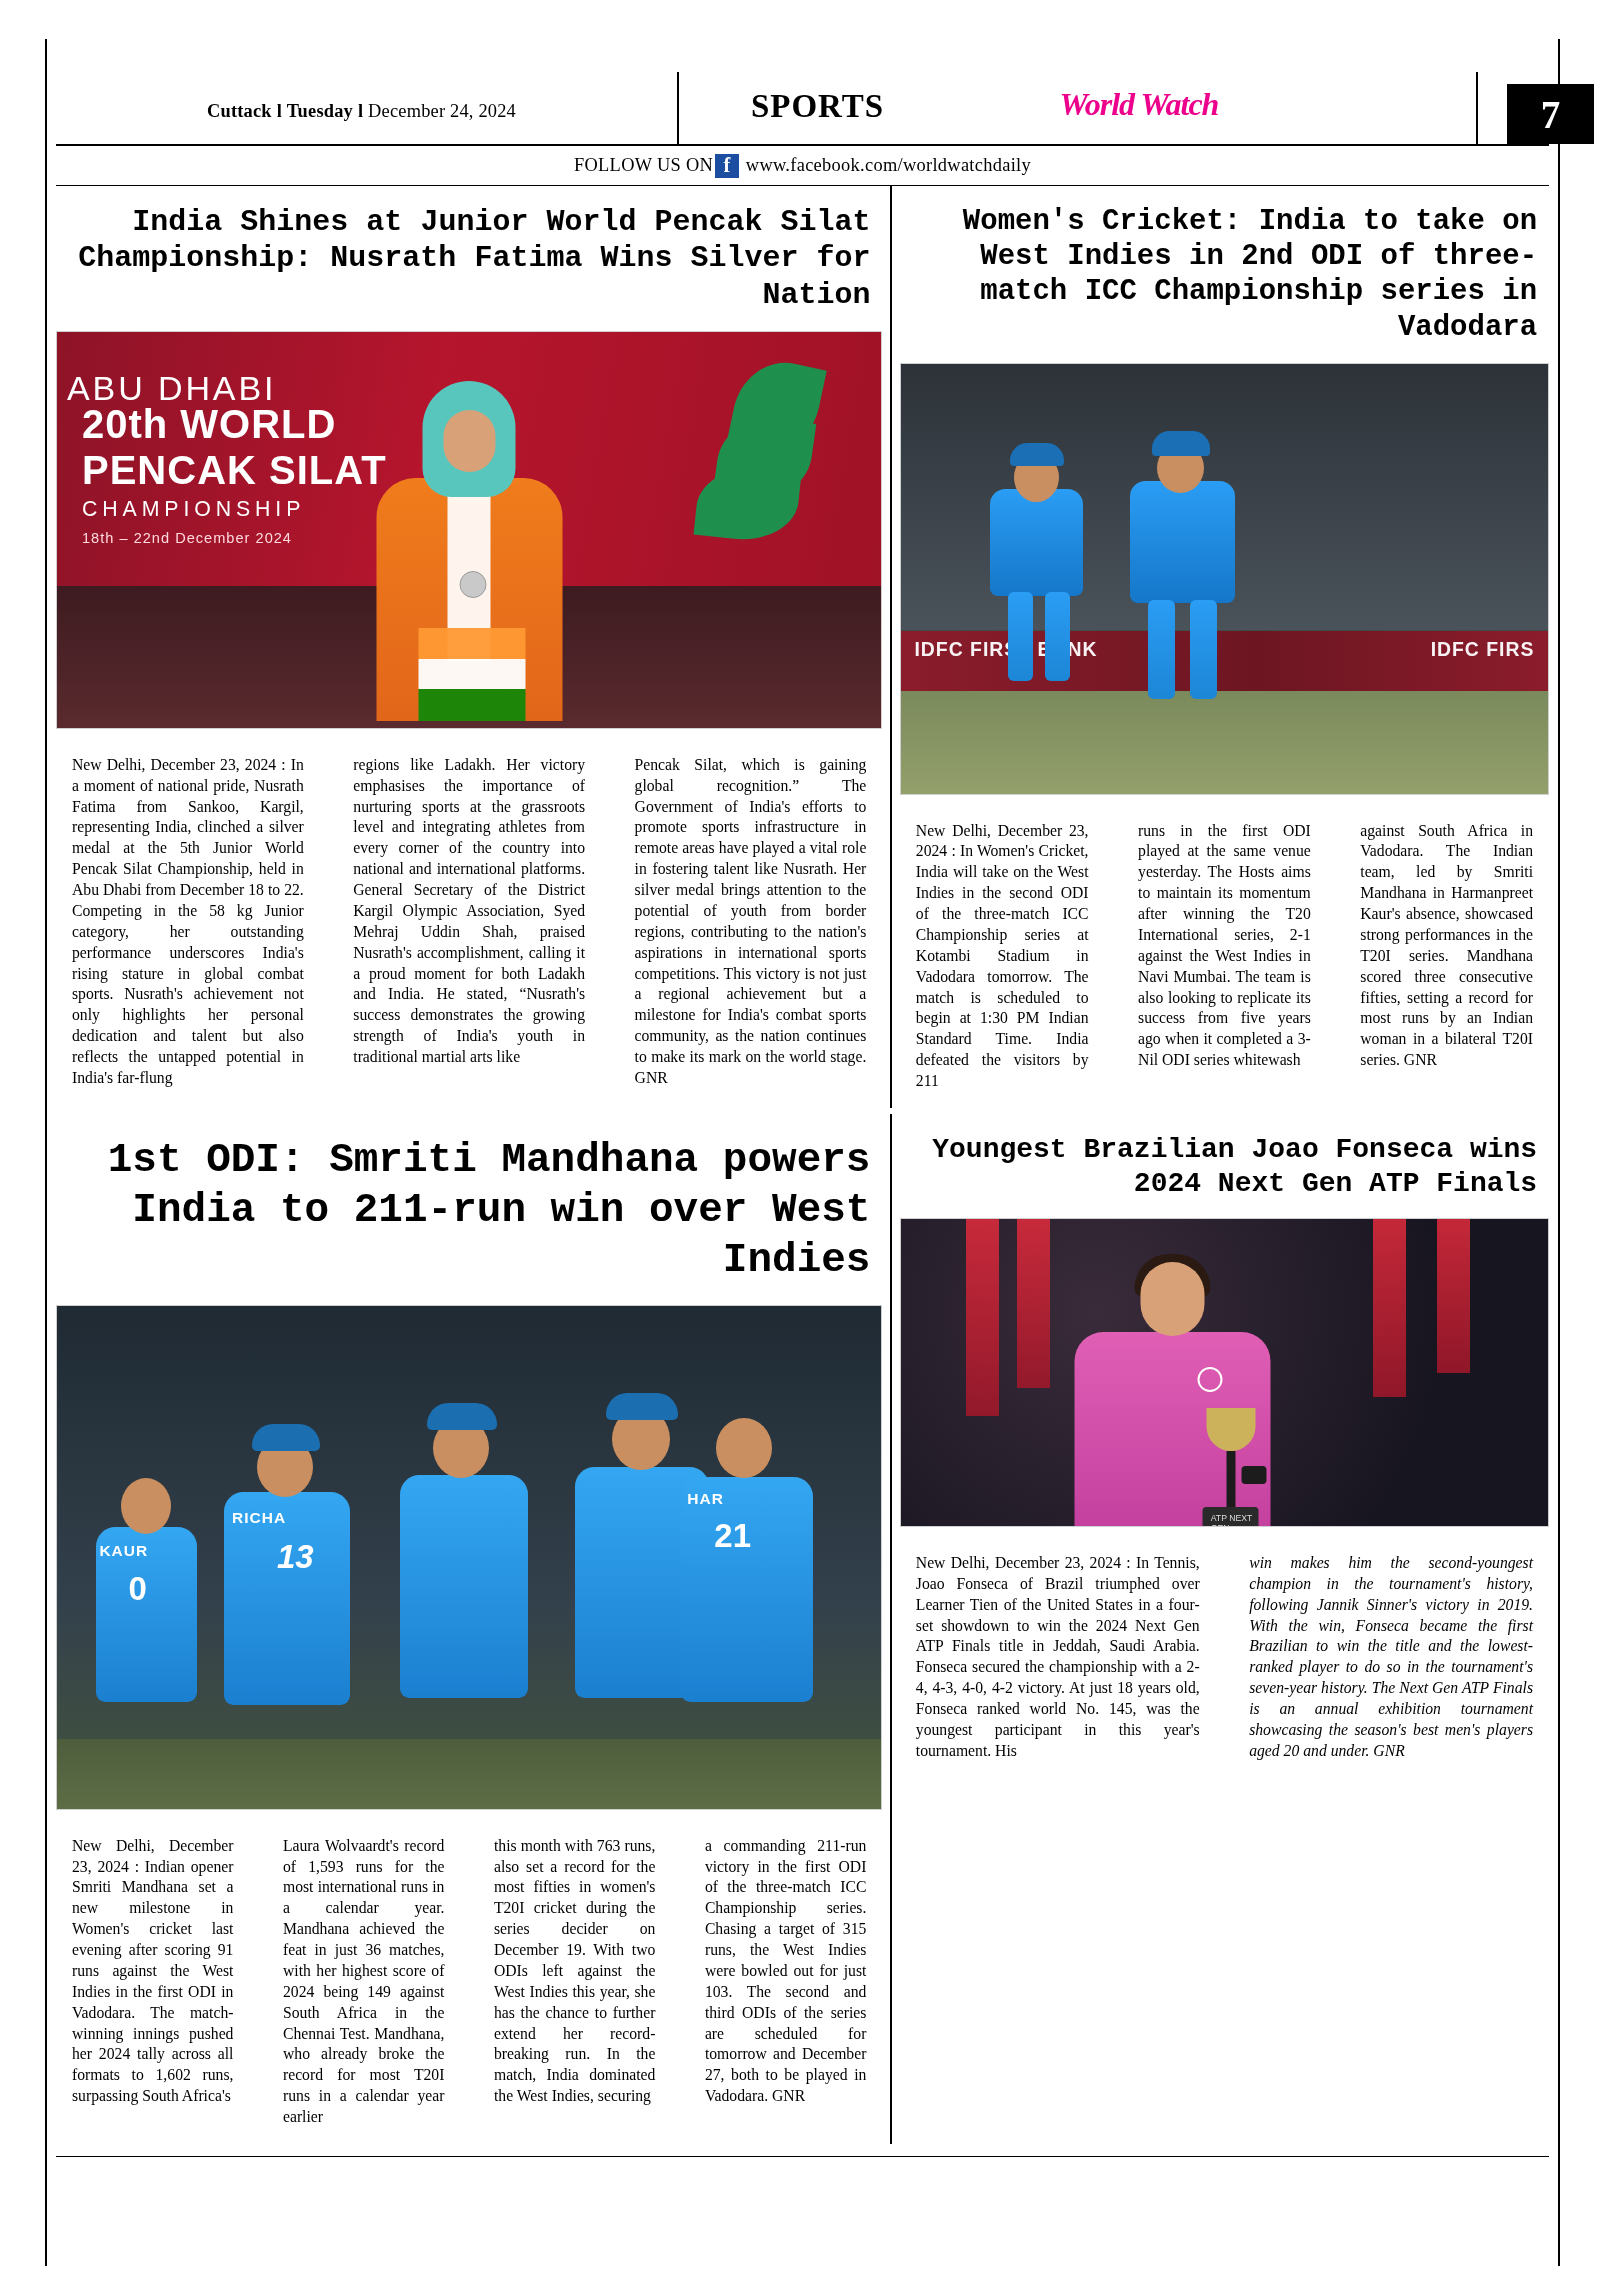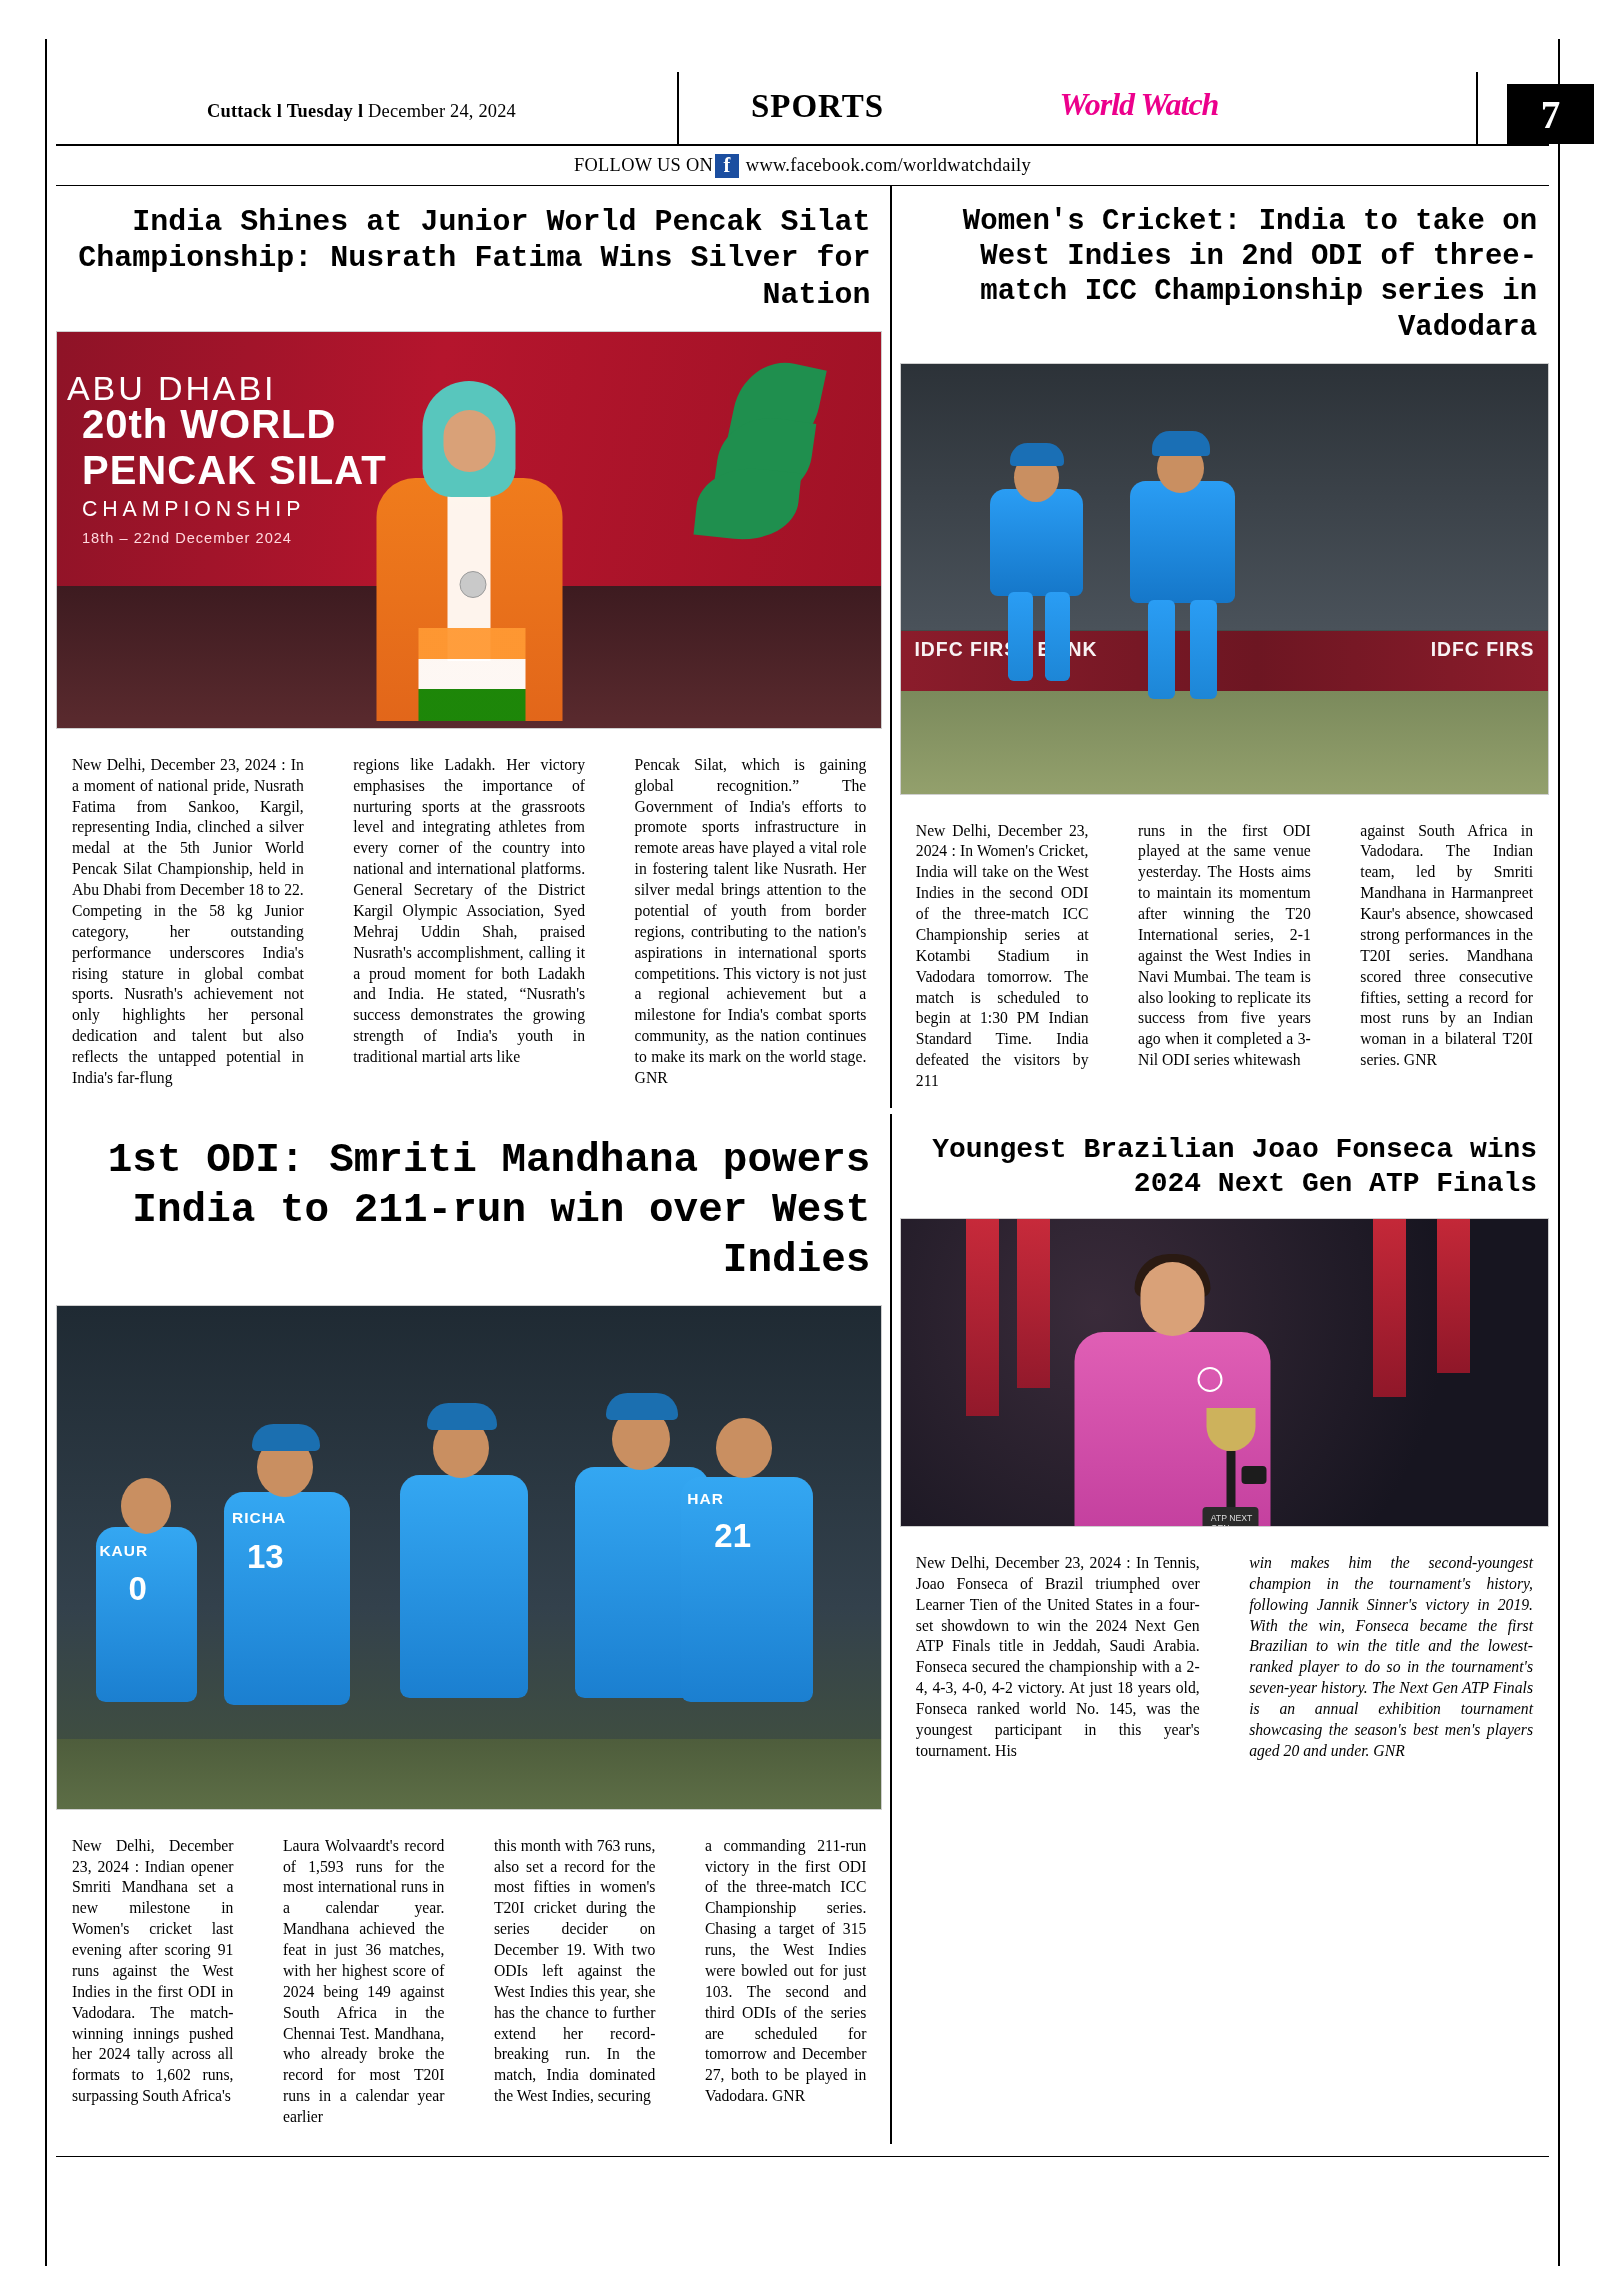--- a/index.html
+++ b/index.html
@@ -245,21 +245,21 @@
           <div class="skin" style="left:45px;top:19.4px;width:50px;height:56px;"></div>
           <div class="nm" style="left:23px;top:83px;">KAUR</div>
           <div class="num" style="left:52px;top:111px;">0</div>
         </div>
 
         <div class="p" style="left:146px;bottom:4%;width:175px;height:369px;">
           <div class="jersey" style="left:21.3px;top:72px;width:126px;height:213px;"></div>
           <div class="skin" style="left:54px;top:17.5px;width:56px;height:60px;"></div>
           <div class="cap" style="left:49px;top:3.9px;width:68px;height:27px;"></div>
           <div class="nm" style="left:29px;top:89px;">RICHA</div>
-          <div class="num" style="left:44px;top:118px;">13</div>
+          <div class="num" style="left:74px;top:118px;font-style:italic;">13</div>
         </div>
 
         <div class="p" style="left:320px;bottom:4%;width:175px;height:388px;">
           <div class="jersey" style="left:23px;top:74px;width:128px;height:223px;"></div>
           <div class="skin" style="left:56px;top:17.5px;width:56px;height:60px;"></div>
           <div class="cap" style="left:50px;top:1.9px;width:70px;height:27px;"></div>
         </div>
 
         <div class="p" style="left:495px;bottom:4%;width:184px;height:398px;">
           <div class="jersey" style="left:23px;top:76px;width:134px;height:231px;"></div>

